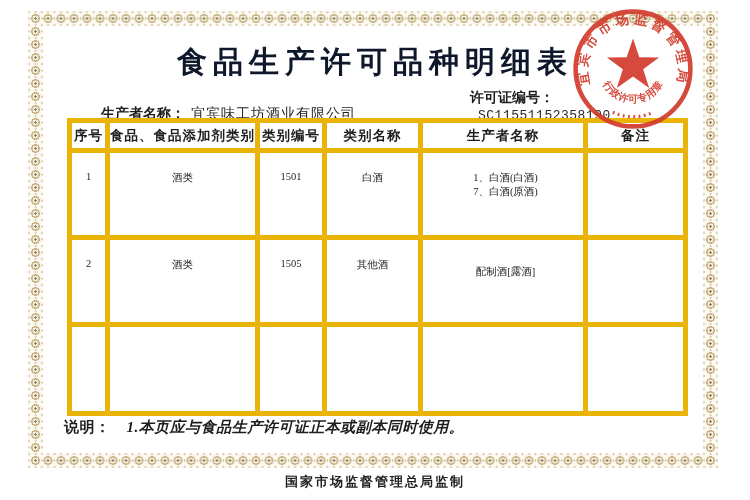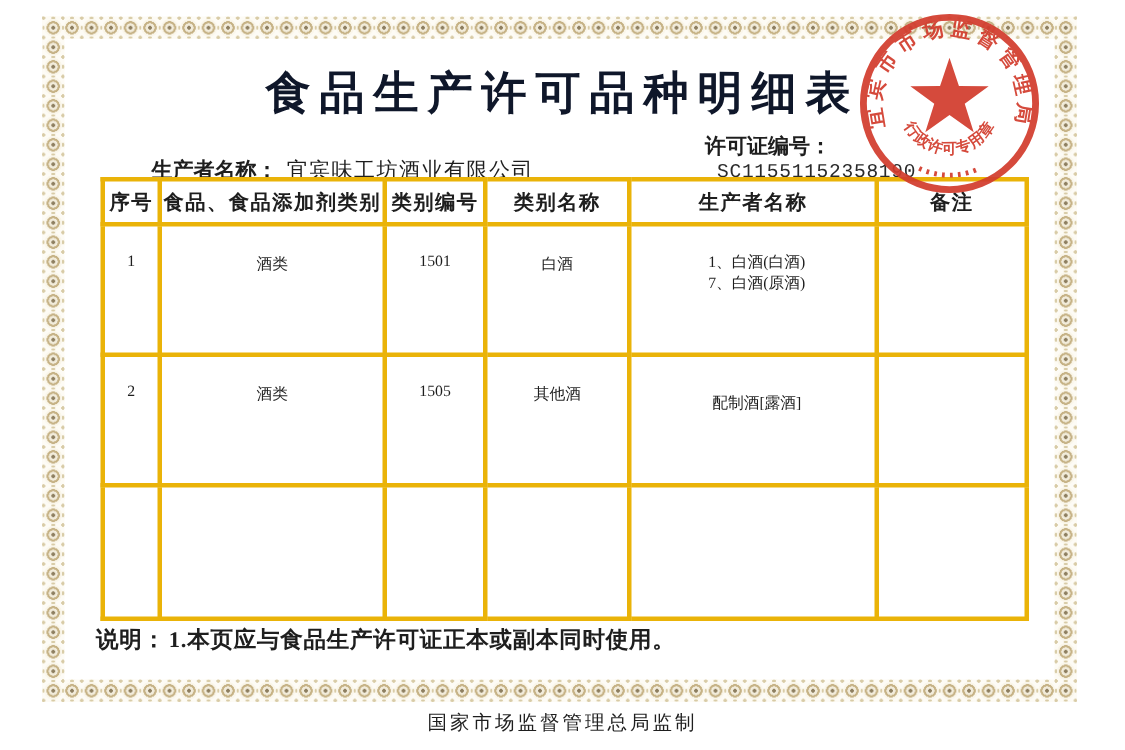--- a/index.html
+++ b/index.html
@@ -48,47 +48,47 @@
   }
 
   
   .table-wrap { position:absolute; left:67px; top:118px; }
   table.detail {
     border-collapse:collapse; table-layout:fixed;
     width:616px;
     border:2px solid #3a3a3a;
   }
   table.detail th, table.detail td {
-    border:3px solid #eab308;
+    border:5px solid #eab308;
     overflow:hidden;
   }
   table.detail th {
     height:30px; font-size:13.5px; font-weight:bold;
     text-align:center; vertical-align:middle;
     letter-spacing:1px;
   }
   table.detail td {
     vertical-align:top; font-size:10.5px;
     text-align:center; padding-top:18px;
   }
   tr.r1 td { height:87px; }
   tr.r2 td { height:87px; }
   tr.r3 td { height:89px; }
   td.details-cell { text-align:left; padding:8px 0 0 5px; line-height:1.35; }
   tr.r2 td.details-cell { padding-top:25px;margin-left:28px; }
 
   
   .notes { position:absolute; left:64px; top:419px; display:flex; font-size:15px; font-weight:bold; line-height:17px; letter-spacing:0.5px; }
   .notes-label { white-space:nowrap; }
-  .notes-lines { margin-left:2px; }
+  .notes-lines { margin-left:16px;font-style:italic; }
 
   
   .footer {
     position:absolute; left:0; top:473px; width:100%;
-    text-align:center; font-size:13px; font-weight:normal; letter-spacing:2px;
+    text-align:center; font-size:13px; font-weight:bold; letter-spacing:2px;
   }
 
   
   .seal { position:absolute; left:569px; top:5px; width:128px; height:128px; z-index:5; opacity:0.92; }
   .seal svg { width:100%; height:100%; }
 </style>
 </head>
 <body>
 
 <div class="lace lace-top"></div>

